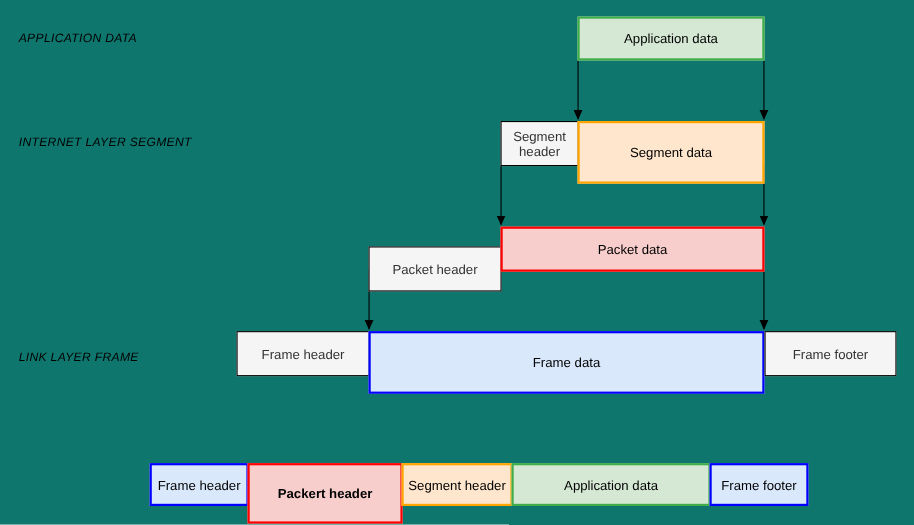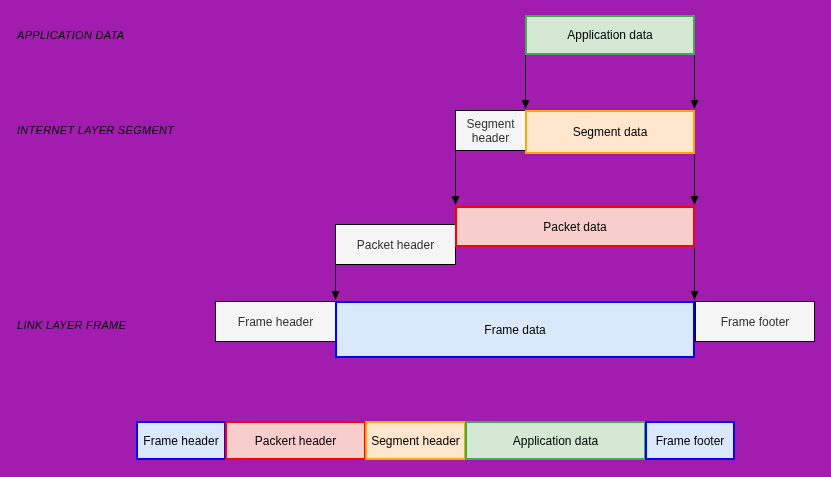--- a/index.html
+++ b/index.html
@@ -1,19 +1,19 @@
 <!DOCTYPE html>
 <html><head>
 <meta charset="utf-8">
 <style>
   html,body{margin:0;padding:0;background:#ffffff;}
   .canvas{
     position:relative;
     width:831px;height:477px;
-    background:#a21caf;
+    background:#0f766e;
     font-family:"Liberation Sans", sans-serif;
     overflow:hidden;
   }
   .layer-label{
     position:absolute;
     left:17px;
     font-style:italic;
     font-size:11px;
     letter-spacing:.3px;
     color:#000000;
@@ -78,28 +78,28 @@
     <line x1="694.5" y1="55" x2="694.5" y2="108" stroke="#000" stroke-width="1" marker-end="url(#ah)"></line>
     <line x1="455.5" y1="151" x2="455.5" y2="204" stroke="#000" stroke-width="1" marker-end="url(#ah)"></line>
     <line x1="694.5" y1="151" x2="694.5" y2="204" stroke="#000" stroke-width="1" marker-end="url(#ah)"></line>
     <line x1="335.5" y1="246" x2="335.5" y2="299" stroke="#000" stroke-width="1" marker-end="url(#ah)"></line>
     <line x1="694.5" y1="246" x2="694.5" y2="299" stroke="#000" stroke-width="1" marker-end="url(#ah)"></line>
   </svg>
 
   <div class="box green" style="left:525px;top:15px;width:170px;height:40px;">Application data</div>
 
   <div class="box gray" style="left:455px;top:110px;width:71px;height:41px;padding:0 8px;">Segment header</div>
-  <div class="box orange" style="left:525px;top:110px;width:170px;height:44px;">Segment data</div>
+  <div class="box orange" style="left:525px;top:110px;width:170px;height:57px;">Segment data</div>
 
   <div class="box gray" style="left:335px;top:206px;width:121px;height:41px;margin-top:18px;">Packet header</div>
   <div class="box red" style="left:455px;top:206px;width:240px;height:41px;">Packet data</div>
 
   <div class="box gray" style="left:215px;top:301px;width:121px;height:41px;">Frame header</div>
   <div class="box blue" style="left:335px;top:301px;width:360px;height:57px;">Frame data</div>
   <div class="box gray" style="left:695px;top:301px;width:120px;height:41px;">Frame footer</div>
 
   <div class="box blue" style="left:136px;top:421px;width:90px;height:39px;">Frame header</div>
-  <div class="box red" style="left:225px;top:421px;width:141px;height:39px;">Packert header</div>
+  <div class="box red" style="left:225px;top:421px;width:141px;height:55px;font-weight:bold;">Packert header</div>
   <div class="box orange" style="left:365px;top:421px;width:101px;height:39px;">Segment header</div>
   <div class="box green" style="left:465px;top:421px;width:181px;height:39px;">Application data</div>
   <div class="box blue" style="left:645px;top:421px;width:90px;height:39px;">Frame footer</div>
 
 </div>
 
 </body></html>

